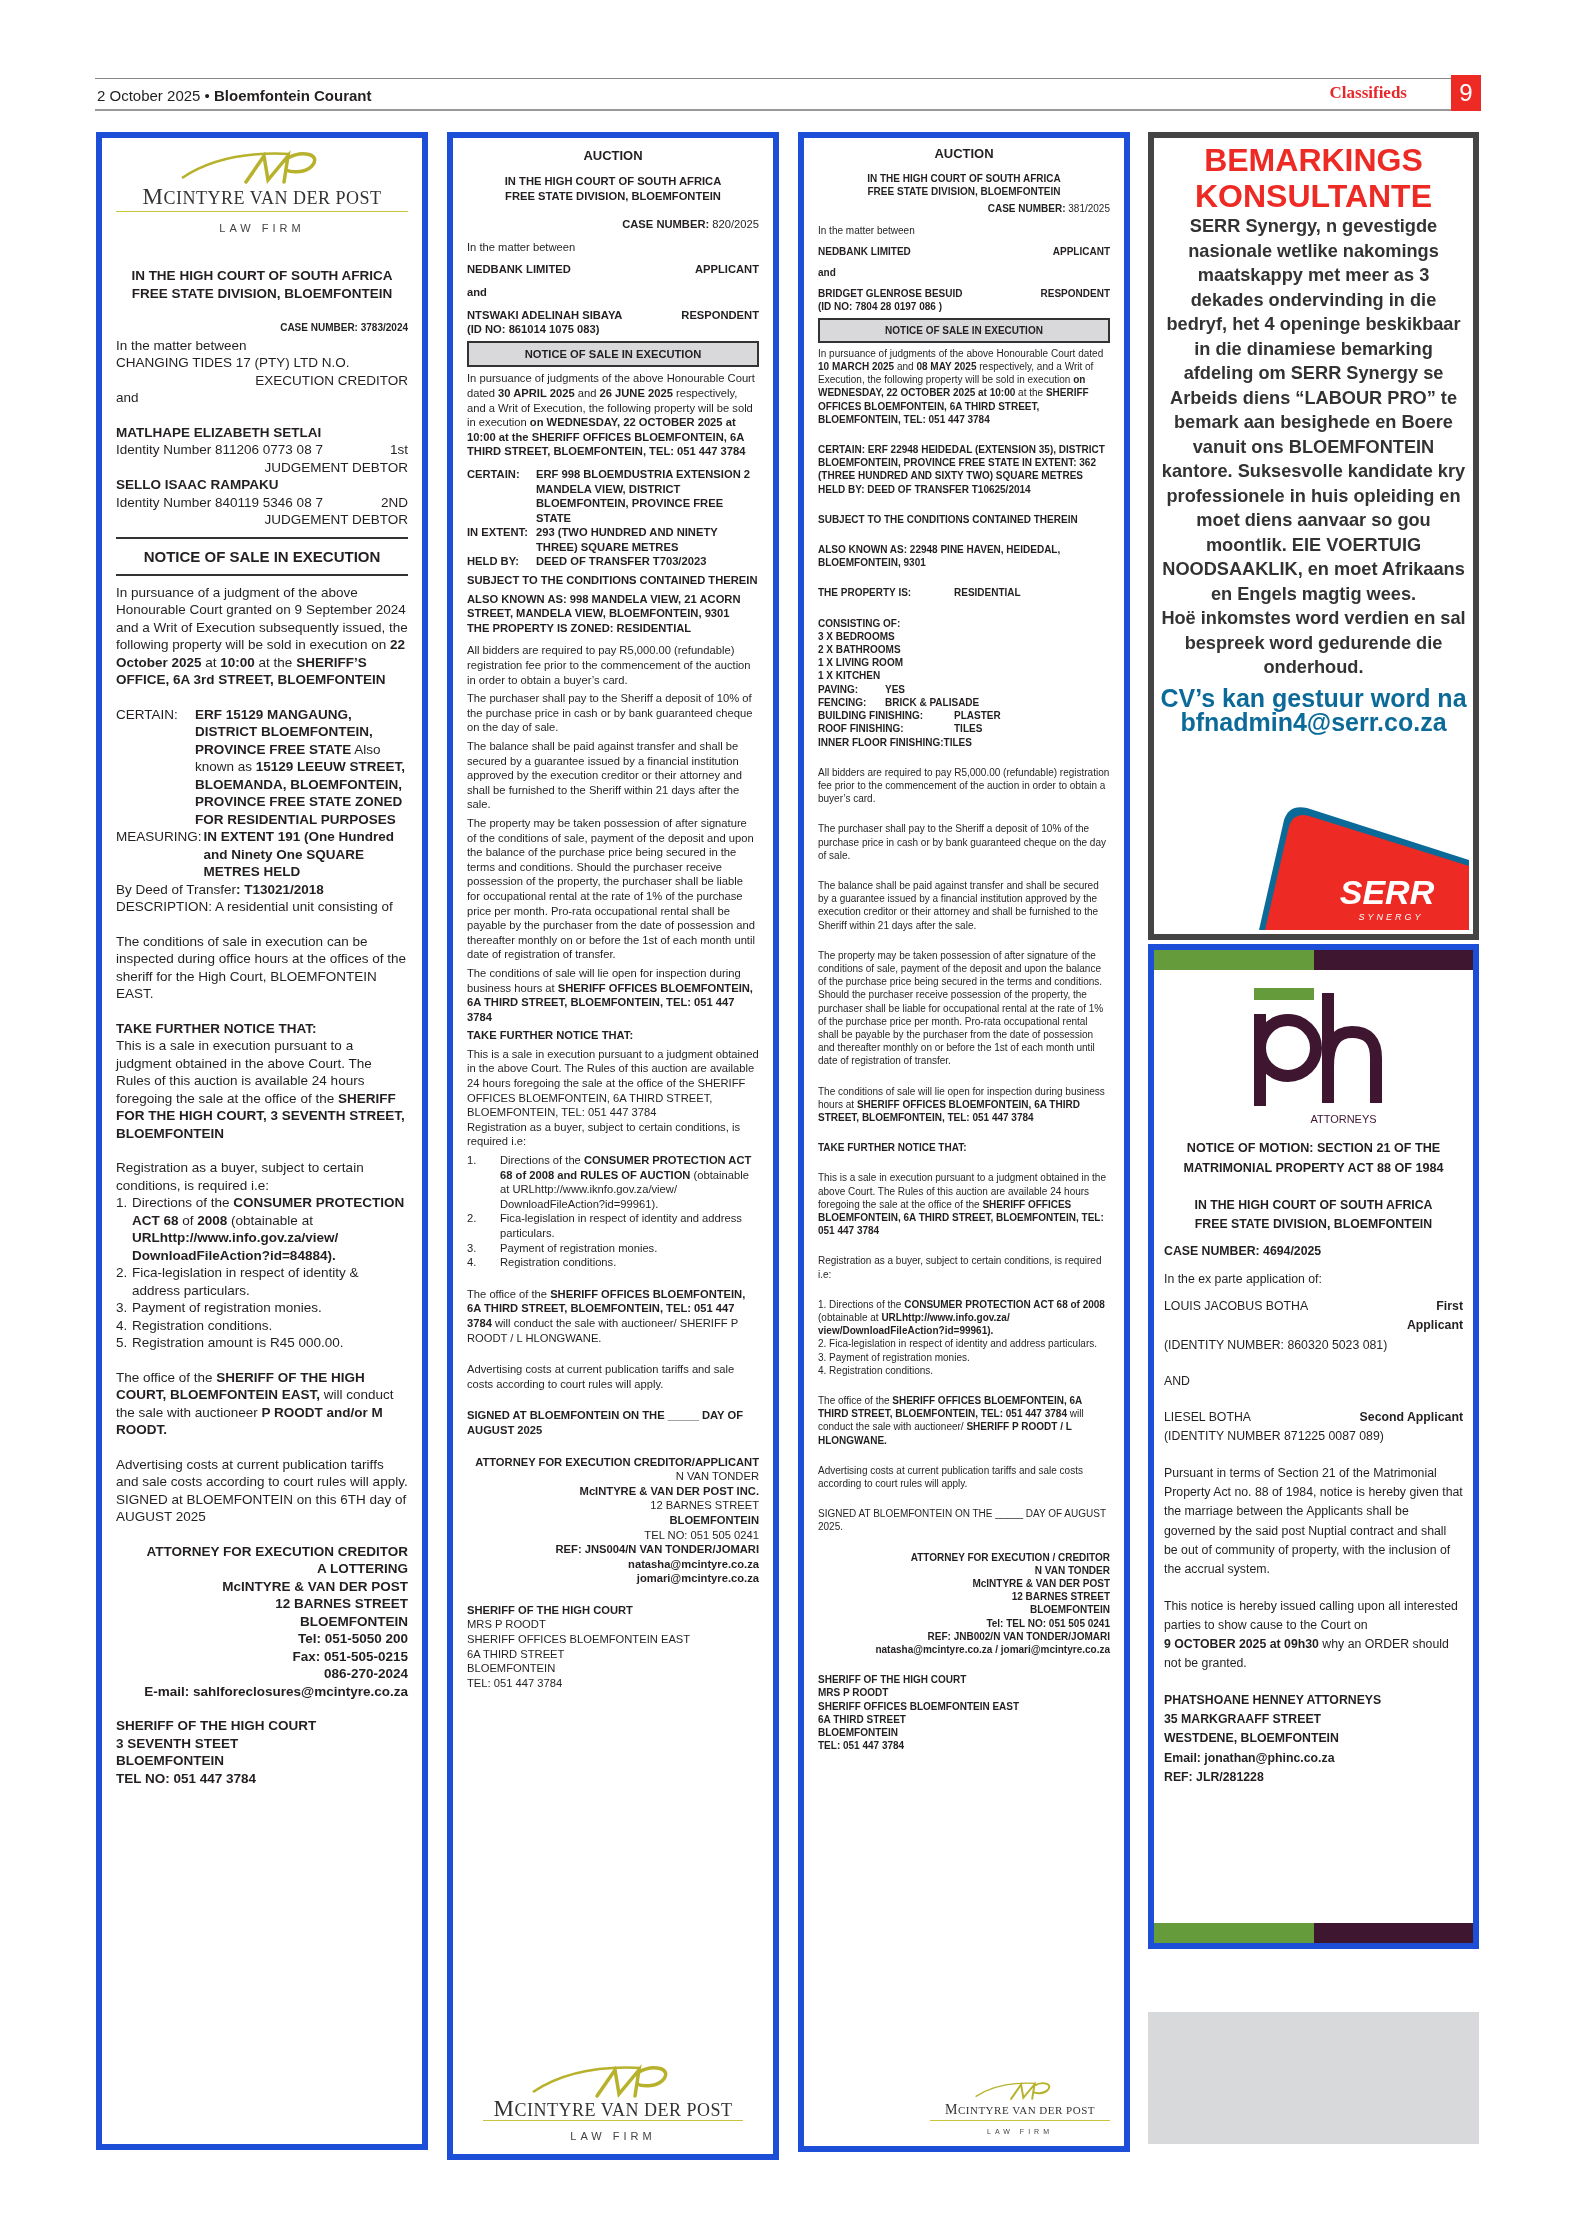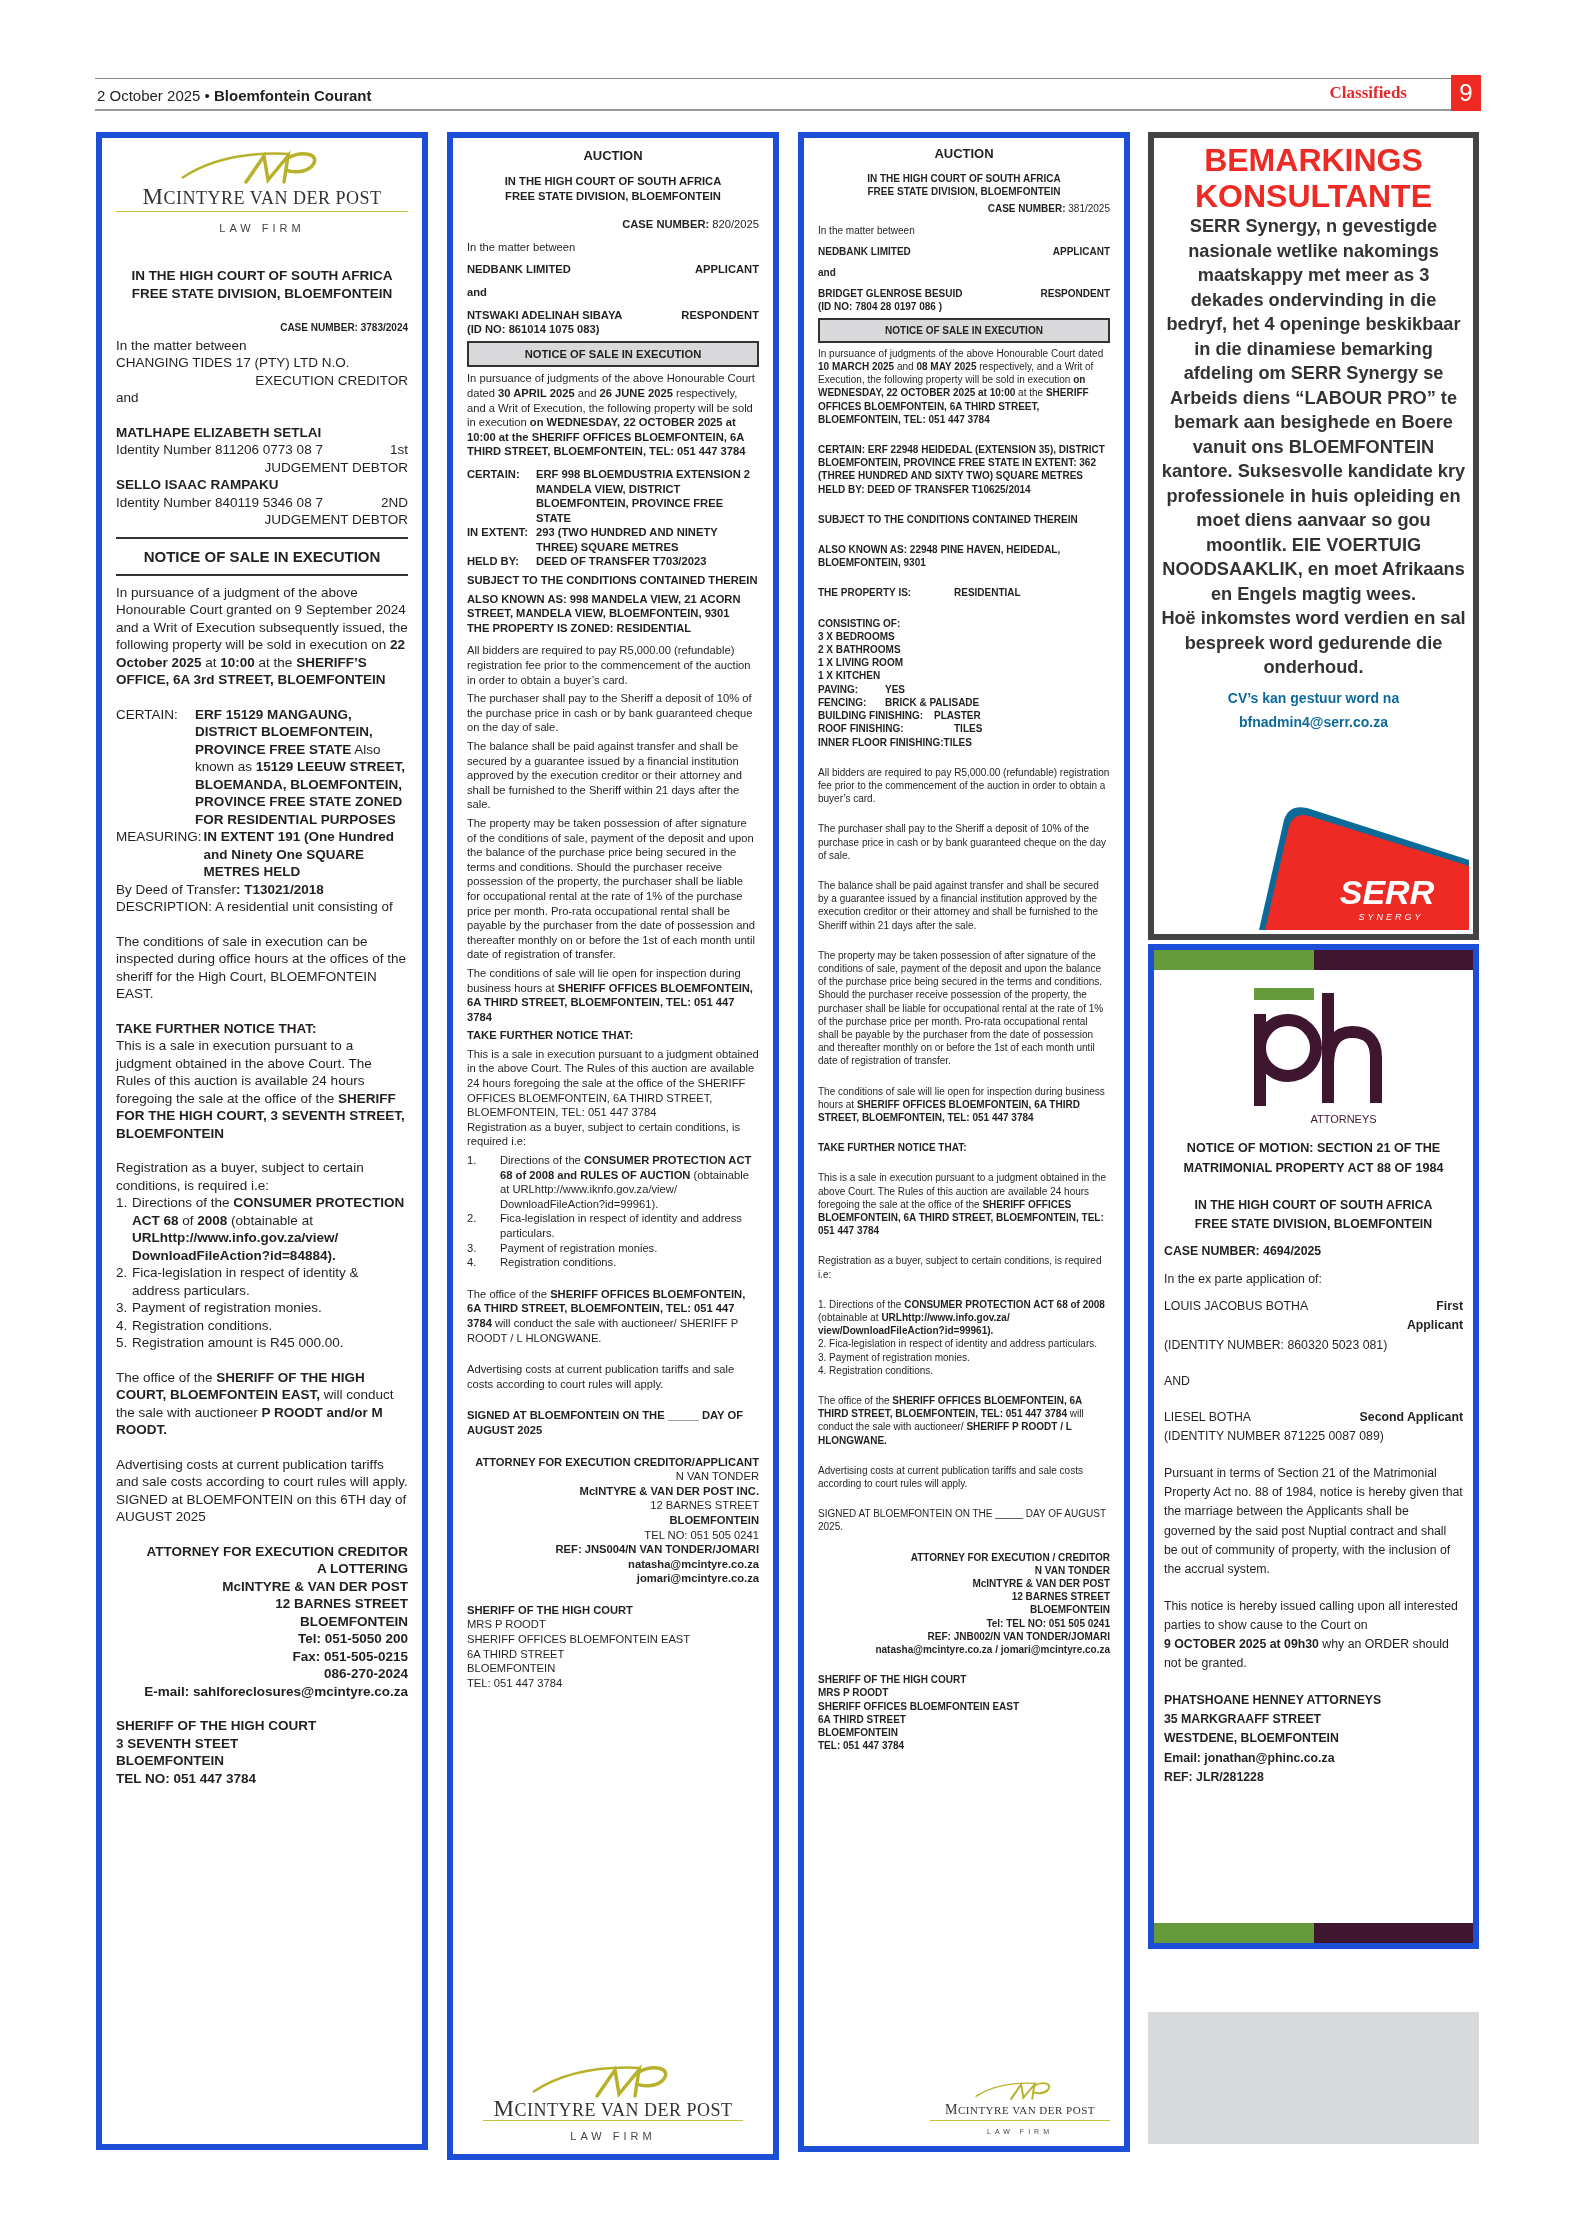--- a/index.html
+++ b/index.html
@@ -45,21 +45,21 @@
   .c2 div, .c2 p { font-size: 11.2px; line-height: 14.6px; }
   .c2 .title { font-weight: bold; font-size: 13px; line-height: 20px; text-align: center; }
   .graybox { background: #d9d9db; border: 2px solid #333; text-align: center; font-weight: bold; padding: 4px 0; }
   .c2 .li .n { width: 33px; }
 
   .c3 div, .c3 p { font-size: 10px; line-height: 13.2px; }
   .c3 .title { font-weight: bold; font-size: 13px; line-height: 20px; text-align: center; }
 
   .c4 .head { color: #ee2a24; font-weight: bold; font-size: 32px; line-height: 36px; text-align: center; margin-top: 4px; }
   .c4 .body { font-weight: bold; font-size: 18.2px; line-height: 24.5px; text-align: center; color: #333; padding: 0 6px; }
-  .c4 .cv { color: #0c6a99; font-weight: bold; font-size: 14px; line-height: 24px; text-align: center; margin-top: 6px; }
+  .c4 .cv { color: #0c6a99; font-weight: bold; font-size: 25px; line-height: 24px; text-align: center; margin-top: 6px; }
   .serr { position: absolute; right: 4px; bottom: 4px; width: 240px; height: 130px; }
 
   .band { display: flex; height: 20px; }
   .band .g { flex: 1; background: #669b3b; }
   .band .p { flex: 1; background: #3e1630; }
   .c5 .inner { padding: 0 10px; }
   .c5 div, .c5 p { font-size: 12.3px; line-height: 19.3px; }
   .c5 .h { font-weight: bold; text-align: center; font-size: 12.6px; line-height: 20.6px; }
 </style>
 </head>
@@ -341,21 +341,21 @@
       <div>1 X KITCHEN</div>
     <div class="row">
         <span style="width:67px">PAVING:</span>
         <span>YES</span>
       </div>
     <div class="row">
         <span style="width:67px">FENCING:</span>
         <span>BRICK &amp; PALISADE</span>
       </div>
     <div class="row">
-        <span style="width:116px">BUILDING FINISHING:</span>
+        <span style="width:136px">BUILDING FINISHING:</span>
         <span>PLASTER</span>
       </div>
     <div class="row">
         <span style="width:136px">ROOF FINISHING:</span>
         <span>TILES</span>
       </div>
     <div class="row">
         <span>INNER FLOOR FINISHING:</span>
         <span>TILES</span>
       </div>

